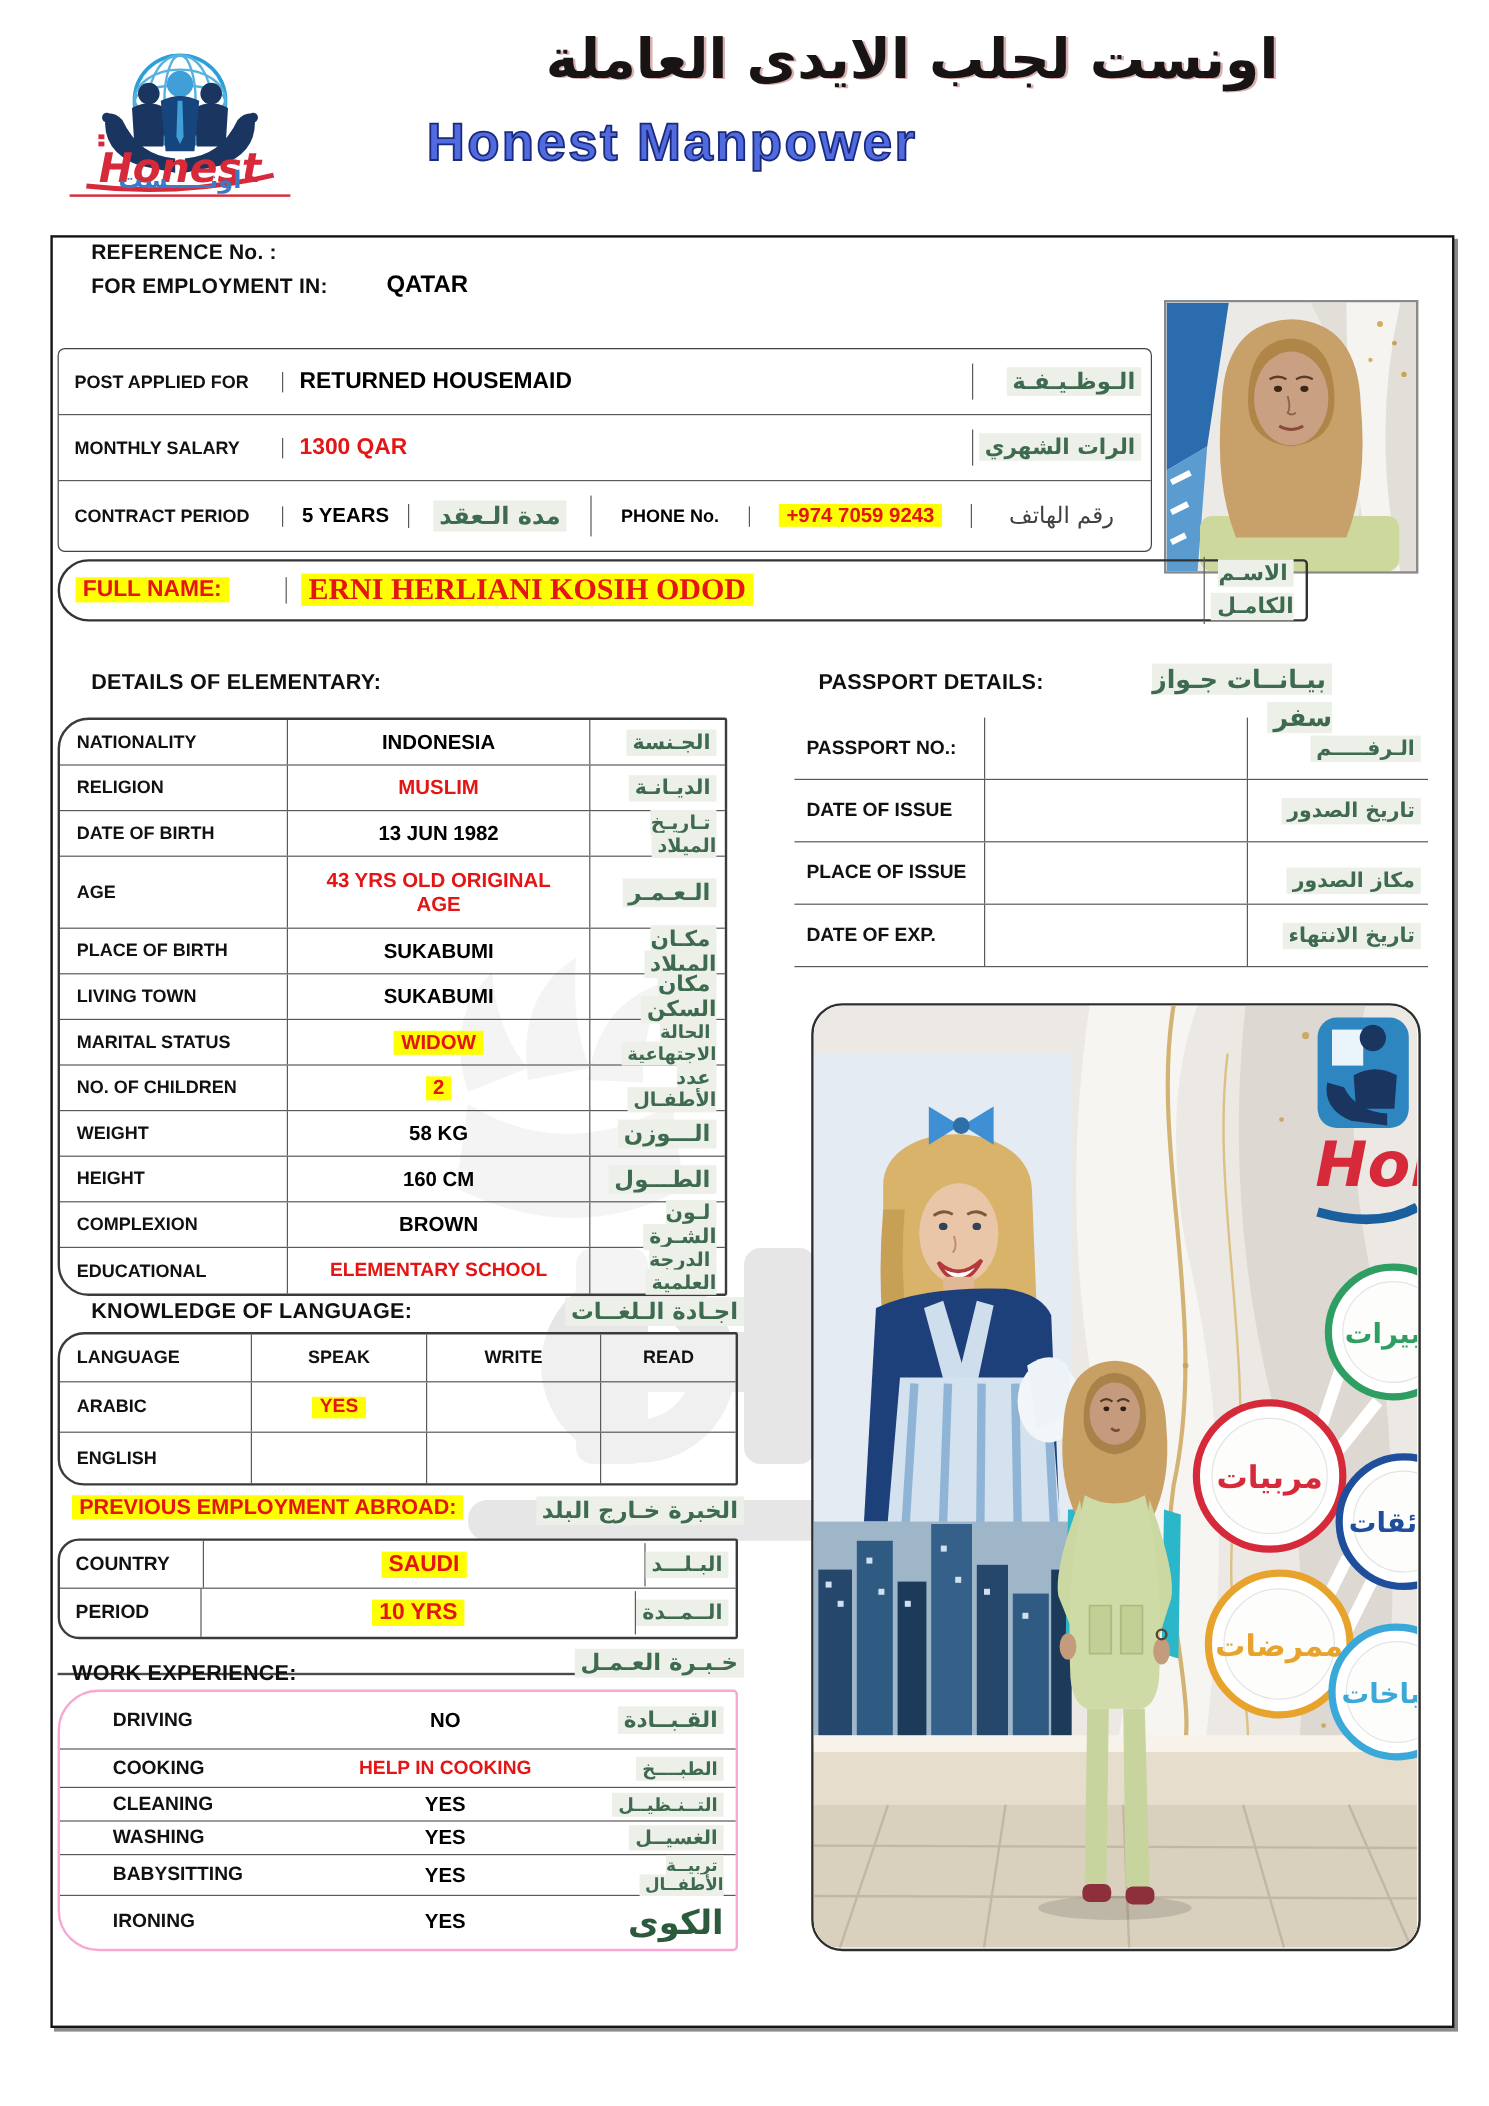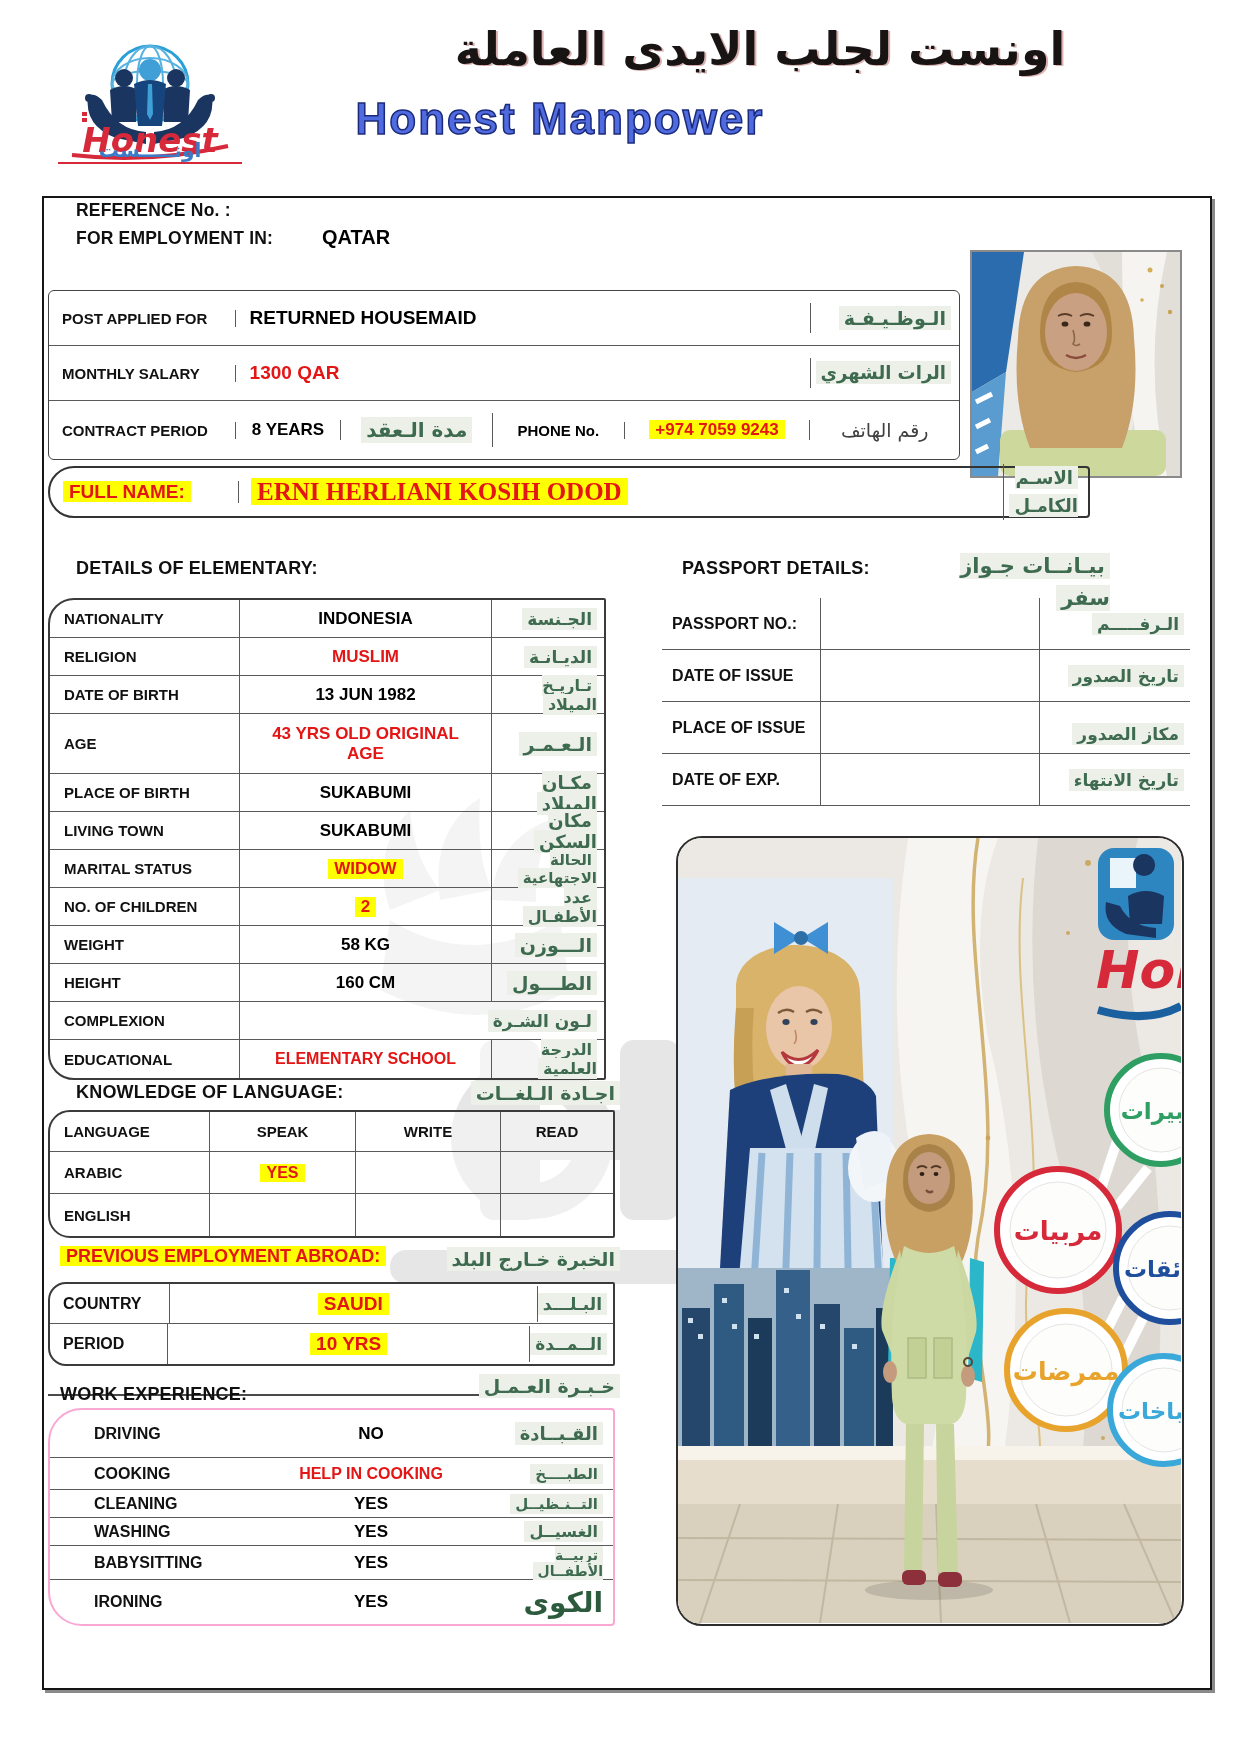--- a/index.html
+++ b/index.html
@@ -90,21 +90,21 @@
     <div class="trow sep-b" style="height:55px;">
       <div class="lblcell sep-r" style="width:187px; padding-left:13px;">MONTHLY SALARY</div>
       <div class="red" style="width:576px; padding-left:14px; font-size:19px; font-weight:bold;">1300 QAR</div>
       <div class="arcell" style="width:149px; text-align:right; padding-right:8px; font-size:18px; border-left:1.4px solid #5a5a5a; line-height:30px;">
         <span class="arbg">الرات الشهري</span>
       </div>
     </div>
 
     <div class="trow" style="height:58px;">
       <div class="lblcell sep-r" style="width:187px; padding-left:13px;">CONTRACT PERIOD</div>
-      <div class="sep-r" style="width:106px; text-align:center; font-size:17px; font-weight:bold;">8 YEARS</div>
+      <div class="sep-r" style="width:106px; text-align:center; font-size:17px; font-weight:bold;">5 YEARS</div>
       <div class="arcell sep-r center" style="width:152px; font-size:20px; line-height:34px;">
         <span class="arbg">مدة الـعقد</span>
       </div>
       <div class="sep-r center" style="width:132px; font-size:15px; font-weight:bold;">PHONE No.</div>
       <div class="sep-r center" style="width:186px; font-size:17px; font-weight:bold;">
         <span class="hl red">+974 7059 9243</span>
       </div>
       <div class="center" style="width:149px; font-family:'DejaVu Sans',sans-serif; font-size:19px; color:#404040; direction:rtl;">رقم الهاتف</div>
     </div>
   </div>
@@ -227,20 +227,21 @@
     </div>
 
     <div class="trow sep-b" style="height:38px;">
       <div class="lblcell sep-r" style="width:190px; padding-left:14px; height:100%; display:flex; align-items:center;">HEIGHT</div>
       <div class="center sep-r" style="width:252px; font-size:17px; font-weight:bold; height:100%; display:flex; align-items:center; justify-content:center;">160 CM</div>
       <div class="arcell" style="flex:1; text-align:right; padding-right:7px; font-size:19px;"><span class="arbg">الطـــول</span></div>
     </div>
 
     <div class="trow sep-b" style="height:38px;">
       <div class="lblcell sep-r" style="width:190px; padding-left:14px; height:100%; display:flex; align-items:center;">COMPLEXION</div>
+      <div class="center sep-r" style="width:252px; font-size:17px; font-weight:bold; height:100%; display:flex; align-items:center; justify-content:center;">BROWN</div>
       <div class="arcell" style="flex:1; text-align:right; padding-right:7px; font-size:17px;"><span class="arbg">لـون الشـرة</span></div>
     </div>
 
     <div class="trow" style="height:38px;">
       <div class="lblcell sep-r" style="width:190px; padding-left:14px; height:100%; display:flex; align-items:center;">EDUCATIONAL</div>
       <div class="center sep-r red" style="width:252px; font-size:16px; font-weight:bold; height:100%; display:flex; align-items:center; justify-content:center;">ELEMENTARY SCHOOL</div>
       <div class="arcell" style="flex:1; text-align:right; padding-right:7px; font-size:16px;"><span class="arbg">الدرجة العلمية</span></div>
     </div>
   </div>
 

